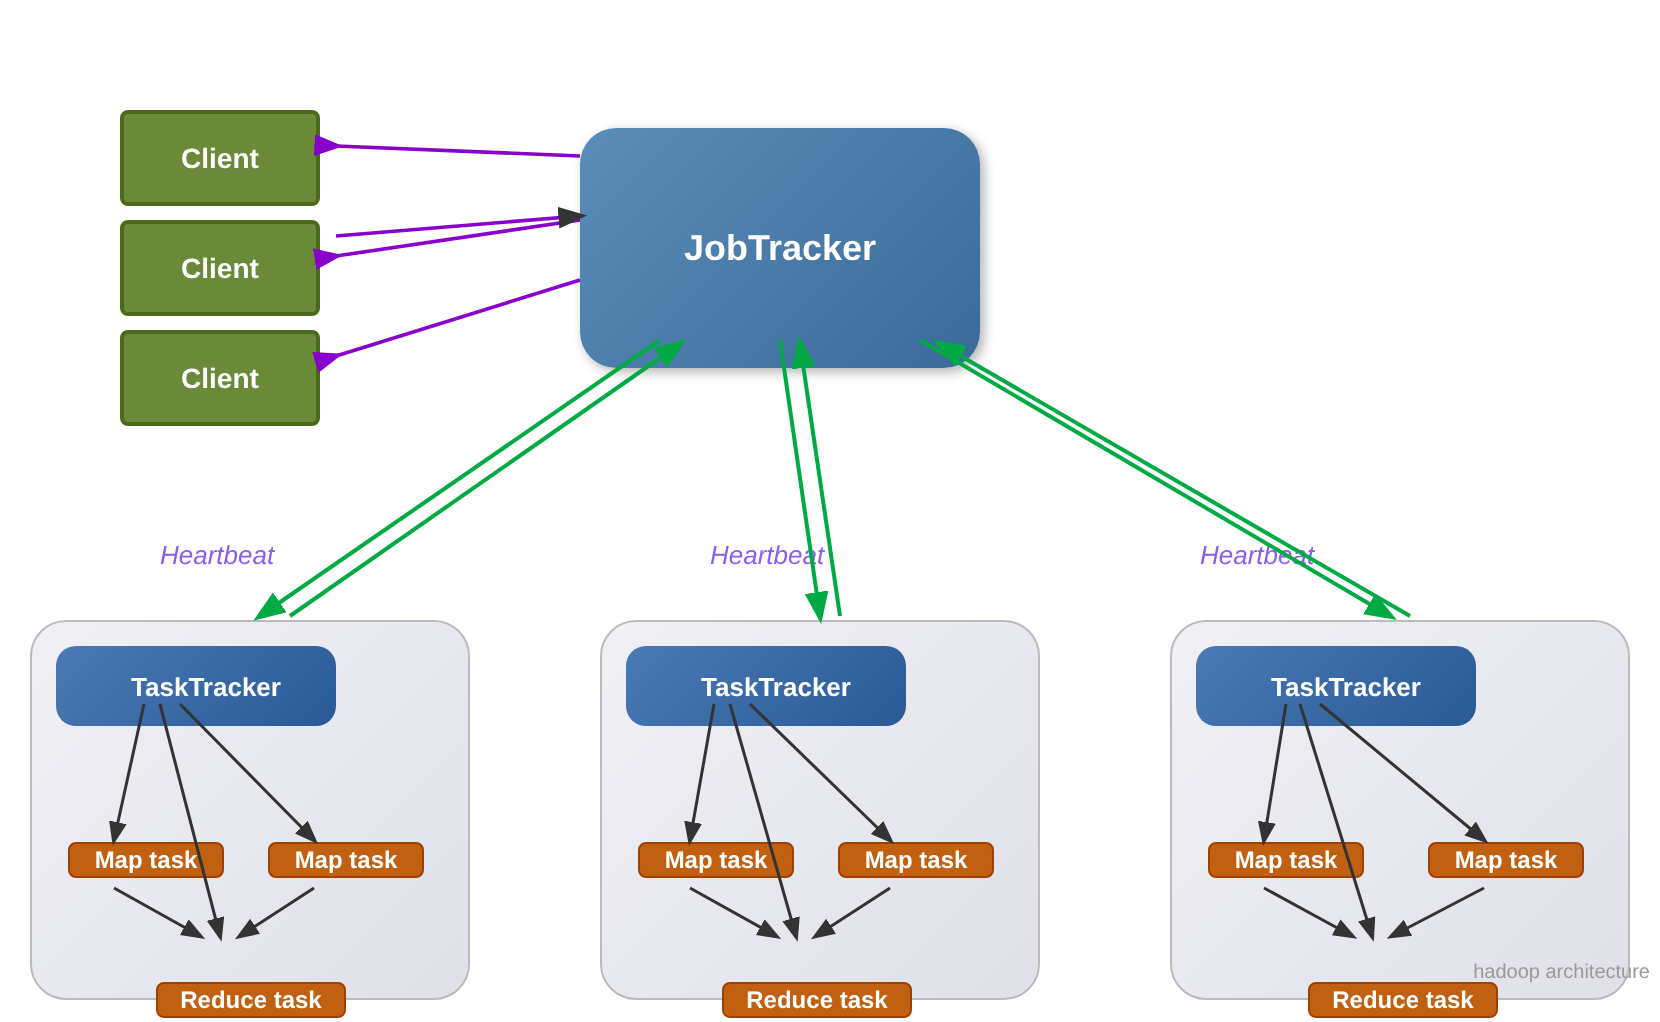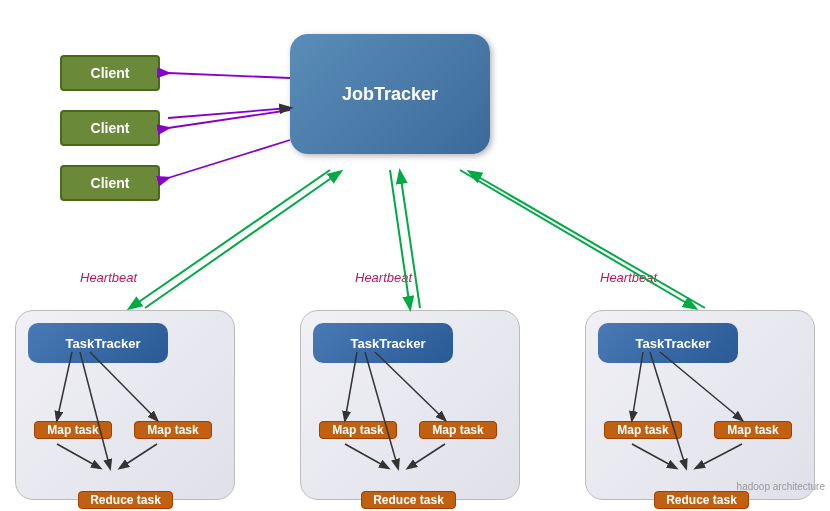--- a/index.html
+++ b/index.html
@@ -13,38 +13,38 @@
     }
     .diagram-container {
       position: relative;
       width: 830px;
       height: 511px;
     }
     
     .jobtracker {
       position: absolute;
       left: 290px;
-      top: 34px;
+      top: 64px;
       width: 200px;
       height: 120px;
       background: linear-gradient(135deg, #5b8db8 0%, #3a6a9a 100%);
       border-radius: 18px;
       display: flex;
       align-items: center;
       justify-content: center;
       color: #fff;
       font-size: 18px;
       font-weight: bold;
       box-shadow: 2px 2px 6px rgba(0,0,0,0.3);
     }
     
     .client-box {
       position: absolute;
       width: 100px;
-      height: 36px;
+      height: 48px;
       background: #6a8a3a;
       border: 2px solid #4a6a1a;
       border-radius: 4px;
       display: flex;
       align-items: center;
       justify-content: center;
       color: #fff;
       font-size: 14px;
       font-weight: bold;
     }
@@ -128,21 +128,21 @@
       width: 830px;
       height: 511px;
       pointer-events: none;
     }
 
     
     .heartbeat-label {
       position: absolute;
       font-size: 13px;
       font-style: italic;
-      color: #be185d;
+      color: #8b5cf6;
     }
     .hb1 { left: 80px; top: 270px; }
     .hb2 { left: 355px; top: 270px; }
     .hb3 { left: 600px; top: 270px; }
 
     
     .watermark {
       position: absolute;
       bottom: 19px;
       right: 5px;

